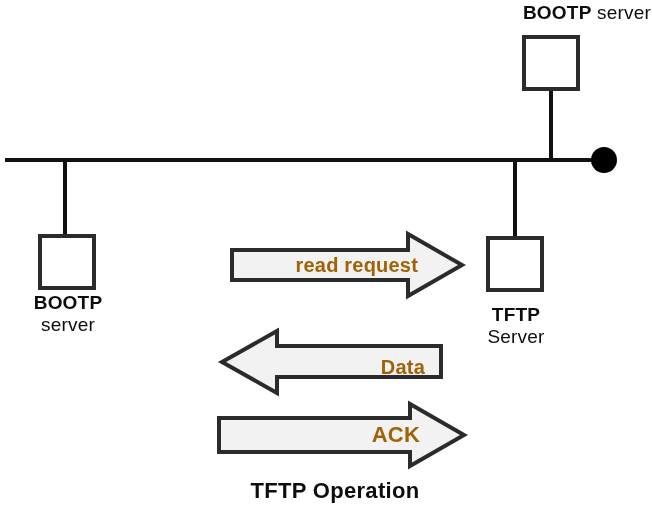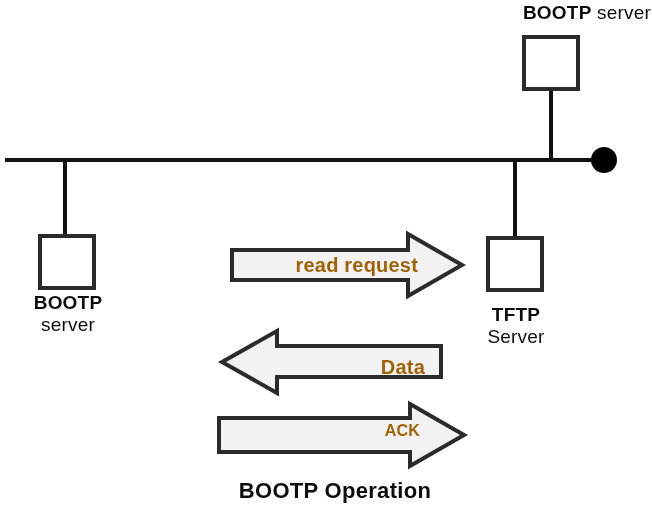--- a/index.html
+++ b/index.html
@@ -88,21 +88,21 @@
     left: 255px;
     top: 348px;
     width: 170px;
     font-size: 20px;
     margin-top: 8px;
   }
   #caption-ack {
     left: 250px;
     top: 422px;
     width: 170px;
-    font-size: 16px;
+    font-size: 22px;
   }
 </style>
 </head>
 <body>
 
 <div id="diagram-root">
 
   <svg id="diagram-svg" viewBox="0 0 652 519" xmlns="http://www.w3.org/2000/svg">
 
     <line x1="5" y1="160" x2="604" y2="160" stroke="#111111" stroke-width="4"></line>
@@ -141,15 +141,15 @@
     <div class="lbl-strong">TFTP</div>
     <div class="lbl-light">Server</div>
   </div>
 
   <div class="arrow-caption" id="caption-read-request">read request</div>
 
   <div class="arrow-caption" id="caption-data">Data</div>
 
   <div class="arrow-caption" id="caption-ack">ACK</div>
 
-  <div id="diagram-title">BOOTP Operation</div>
+  <div id="diagram-title">TFTP Operation</div>
 
 </div>
 
 </body></html>

